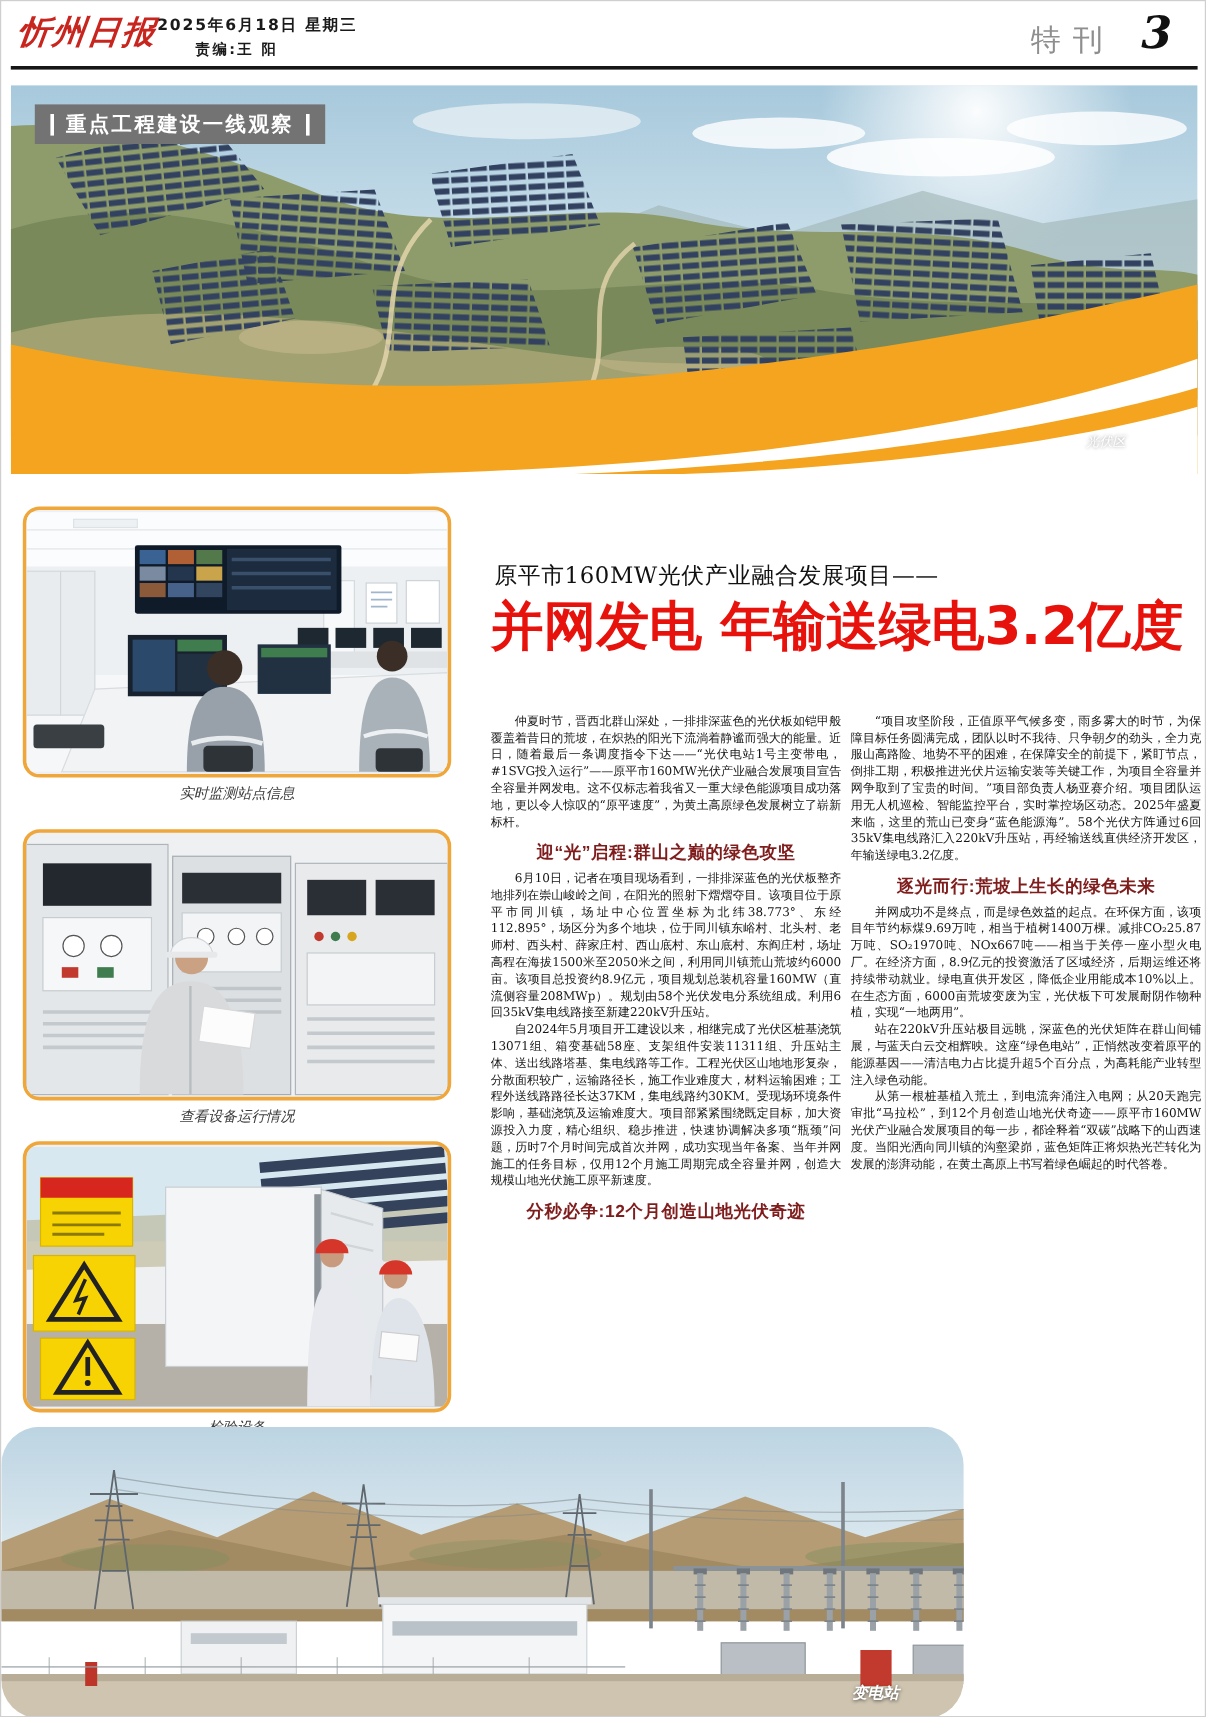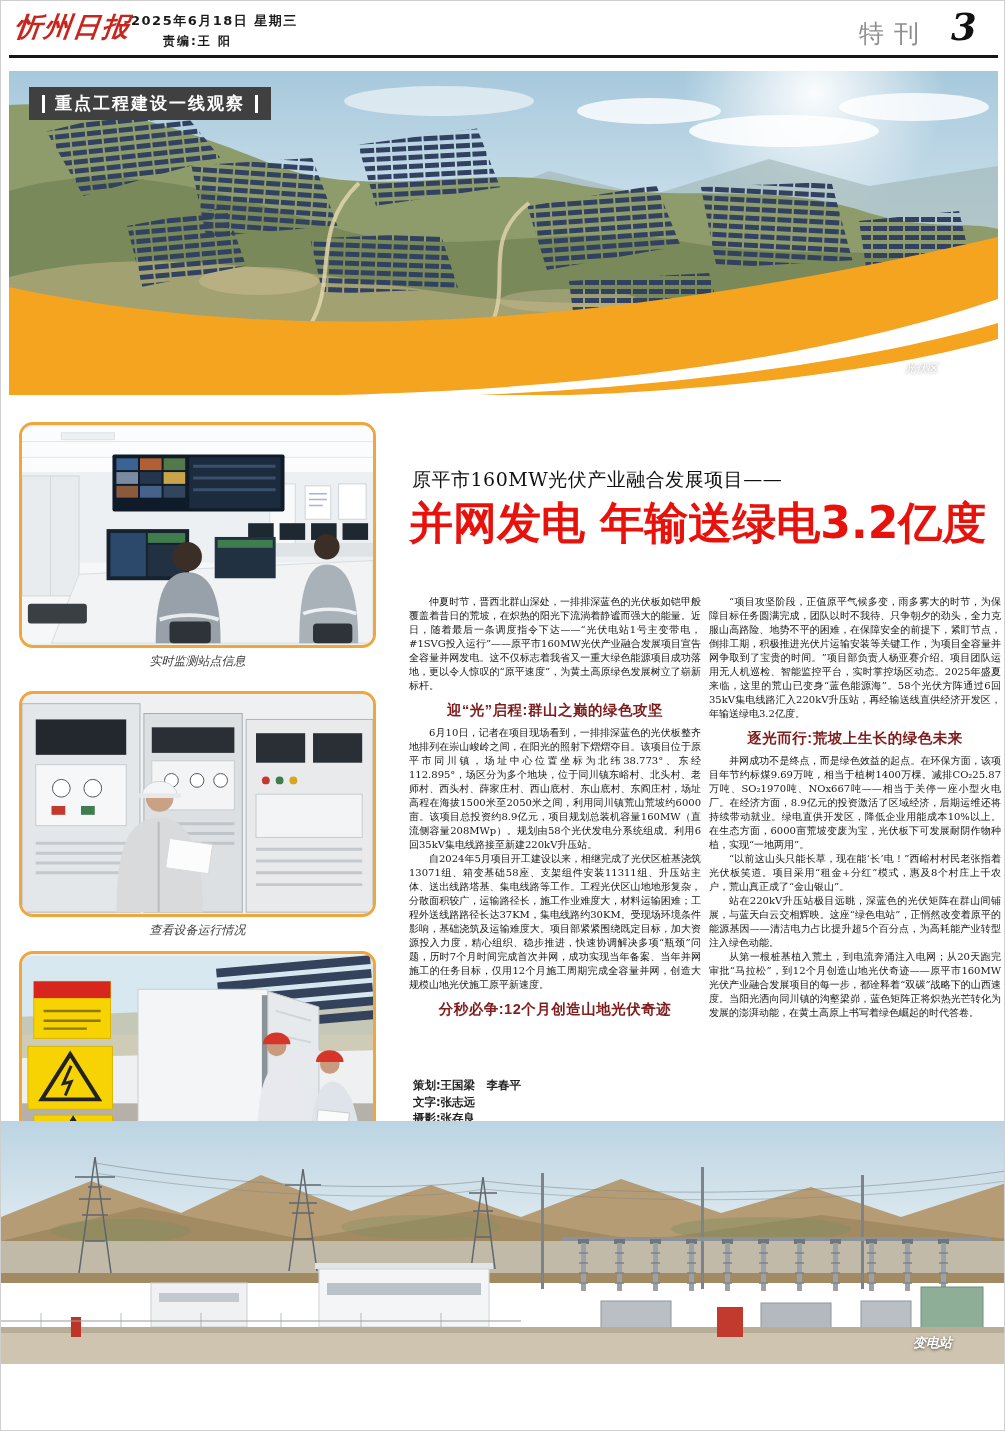--- a/index.html
+++ b/index.html
@@ -15,21 +15,21 @@
   .editor-line{position:absolute;left:162px;top:32px;font-size:12px;font-weight:bold;letter-spacing:2px;
              font-family:"DejaVu Sans","Liberation Sans",sans-serif;}
   .section-label{position:absolute;left:858px;top:16px;font-size:25px;color:#8e8e8e;letter-spacing:10px;
              font-family:"DejaVu Sans","Liberation Sans",sans-serif;}
   .page-number{position:absolute;left:950px;top:4px;font-size:37px;font-weight:900;font-style:italic;
              font-family:"DejaVu Serif","Liberation Serif",serif;color:#111;}
   .header-rule{position:absolute;left:8px;top:54px;width:989px;height:3px;background:#161616;}
   
   .hero{position:absolute;left:8px;top:70px;width:989px;height:324px;}
   .hero svg{display:block;}
-  .banner{position:absolute;left:20px;top:16px;background:#404040;color:#fff;display:flex;align-items:center;
+  .banner{position:absolute;left:20px;top:16px;background:#737373;color:#fff;display:flex;align-items:center;
           gap:10px;padding:5px 13px;font-weight:bold;font-size:17px;letter-spacing:2px;
           font-family:"DejaVu Sans","Liberation Sans",sans-serif;}
   .banner .bar{width:3px;height:18px;background:#fff;}
   .hero-label{position:absolute;right:60px;top:248px;color:#fff;font-size:11px;font-style:italic;
           text-shadow:0 0 3px rgba(0,0,0,.45);margin-top:42px;}
   
   .ph{position:absolute;left:18px;width:351px;height:220px;border:3px solid #efa63a;border-radius:14px;
       overflow:hidden;margin:0;background:#eef0f1;}
   .ph svg{display:block;}
   .cap{position:absolute;left:18px;width:357px;text-align:center;font-style:italic;font-size:12px;color:#3c3c3c;}
@@ -41,21 +41,21 @@
           font-family:"DejaVu Sans","Liberation Sans",sans-serif;}
   .body-cols{position:absolute;left:408px;top:594px;width:592px;height:476px;display:flex;gap:8px;overflow:hidden;}
   .col{width:292px;}
   .para{margin:0;font-size:10px;line-height:14px;text-align:justify;text-indent:2em;color:#161616;}
   .para.noindent{text-indent:0;}
   .sec-head{font-family:Liberation Sans, sans-serif;font-weight:bold;font-size:14.5px;
           text-align:center;margin:8px 0 6px;letter-spacing:.5px;color:#7f1d1d;}
   .credits{position:absolute;left:412px;top:1076px;font-weight:bold;font-size:11.5px;line-height:16.5px;
           font-family:"DejaVu Sans","Liberation Sans",sans-serif;color:#222;}
   
-  .bottom-photo{position:absolute;left:0;top:1120px;width:1005px;height:243px;overflow:hidden;}
+  .bottom-photo{position:absolute;left:0;top:1188px;width:802px;height:243px;overflow:hidden;border-radius:32px;}
   .bottom-photo svg{display:block;}
   .bp-label{position:absolute;right:54px;bottom:12px;color:#fff;font-weight:bold;font-size:13px;font-style:italic;
           text-shadow:0 1px 3px rgba(0,0,0,.65);font-family:"DejaVu Sans","Liberation Sans",sans-serif;}
 </style>
 </head>
 <body>
 
 <div class="page">
 
   <div class="masthead">忻州日报</div>
@@ -274,31 +274,24 @@
         <p class="para">仲夏时节，晋西北群山深处，一排排深蓝色的光伏板如铠甲般覆盖着昔日的荒坡，在炽热的阳光下流淌着静谧而强大的能量。近日，随着最后一条调度指令下达——“光伏电站1号主变带电，#1SVG投入运行”——原平市160MW光伏产业融合发展项目宣告全容量并网发电。这不仅标志着我省又一重大绿色能源项目成功落地，更以令人惊叹的“原平速度”，为黄土高原绿色发展树立了崭新标杆。</p>
         <div class="sec-head">迎“光”启程:群山之巅的绿色攻坚</div>
         <p class="para">6月10日，记者在项目现场看到，一排排深蓝色的光伏板整齐地排列在崇山峻岭之间，在阳光的照射下熠熠夺目。该项目位于原平市同川镇，场址中心位置坐标为北纬38.773°、东经112.895°，场区分为多个地块，位于同川镇东峪村、北头村、老师村、西头村、薛家庄村、西山底村、东山底村、东阎庄村，场址高程在海拔1500米至2050米之间，利用同川镇荒山荒坡约6000亩。该项目总投资约8.9亿元，项目规划总装机容量160MW（直流侧容量208MWp）。规划由58个光伏发电分系统组成。利用6回35kV集电线路接至新建220kV升压站。</p>
         <p class="para">自2024年5月项目开工建设以来，相继完成了光伏区桩基浇筑13071组、箱变基础58座、支架组件安装11311组、升压站主体、送出线路塔基、集电线路等工作。工程光伏区山地地形复杂，分散面积较广，运输路径长，施工作业难度大，材料运输困难；工程外送线路路径长达37KM，集电线路约30KM。受现场环境条件影响，基础浇筑及运输难度大。项目部紧紧围绕既定目标，加大资源投入力度，精心组织、稳步推进，快速协调解决多项“瓶颈”问题，历时7个月时间完成首次并网，成功实现当年备案、当年并网施工的任务目标，仅用12个月施工周期完成全容量并网，创造大规模山地光伏施工原平新速度。</p>
         <div class="sec-head">分秒必争:12个月创造山地光伏奇迹</div>
       </div>
     <div class="col">
         <p class="para">“项目攻坚阶段，正值原平气候多变，雨多雾大的时节，为保障目标任务圆满完成，团队以时不我待、只争朝夕的劲头，全力克服山高路险、地势不平的困难，在保障安全的前提下，紧盯节点，倒排工期，积极推进光伏片运输安装等关键工作，为项目全容量并网争取到了宝贵的时间。”项目部负责人杨亚赛介绍。项目团队运用无人机巡检、智能监控平台，实时掌控场区动态。2025年盛夏来临，这里的荒山已变身“蓝色能源海”。58个光伏方阵通过6回35kV集电线路汇入220kV升压站，再经输送线直供经济开发区，年输送绿电3.2亿度。</p>
         <div class="sec-head">逐光而行:荒坡上生长的绿色未来</div>
         <p class="para">并网成功不是终点，而是绿色效益的起点。在环保方面，该项目年节约标煤9.69万吨，相当于植树1400万棵。减排CO₂25.87万吨、SO₂1970吨、NOx667吨——相当于关停一座小型火电厂。在经济方面，8.9亿元的投资激活了区域经济，后期运维还将持续带动就业。绿电直供开发区，降低企业用能成本10%以上。在生态方面，6000亩荒坡变废为宝，光伏板下可发展耐阴作物种植，实现“一地两用”。</p>
-        <p class="para">“以前这山头只能长草，现在能‘长’电！”西峪村村民老张指着光伏板笑道。项目采用“租金+分红”模式，惠及8个村庄上千农户，荒山真正成了“金山银山”。</p>
         <p class="para">站在220kV升压站极目远眺，深蓝色的光伏矩阵在群山间铺展，与蓝天白云交相辉映。这座“绿色电站”，正悄然改变着原平的能源基因——清洁电力占比提升超5个百分点，为高耗能产业转型注入绿色动能。</p>
         <p class="para">从第一根桩基植入荒土，到电流奔涌注入电网；从20天跑完审批“马拉松”，到12个月创造山地光伏奇迹——原平市160MW光伏产业融合发展项目的每一步，都诠释着“双碳”战略下的山西速度。当阳光洒向同川镇的沟壑梁峁，蓝色矩阵正将炽热光芒转化为发展的澎湃动能，在黄土高原上书写着绿色崛起的时代答卷。</p>
       </div>
   </div>
-  <div class="credits">
-      <div class="credit-line">策划:王国梁　李春平</div>
-      <div class="credit-line">文字:张志远</div>
-      <div class="credit-line">摄影:张存良</div>
-      <div class="credit-line">设计:狄芳娟</div>
-    </div>
 
   <div class="bottom-photo">
     <svg width="1005" height="243" viewBox="0 0 1005 243">
       <defs>
         <linearGradient id="bsky" x1="0" y1="0" x2="0" y2="1">
           <stop offset="0" stop-color="#bcd4e2"></stop>
             <stop offset="1" stop-color="#eef4f7"></stop>
         </linearGradient>
         <g id="insul">
           <rect x="-3" y="-4" width="11" height="5" fill="#6f767c"></rect>

